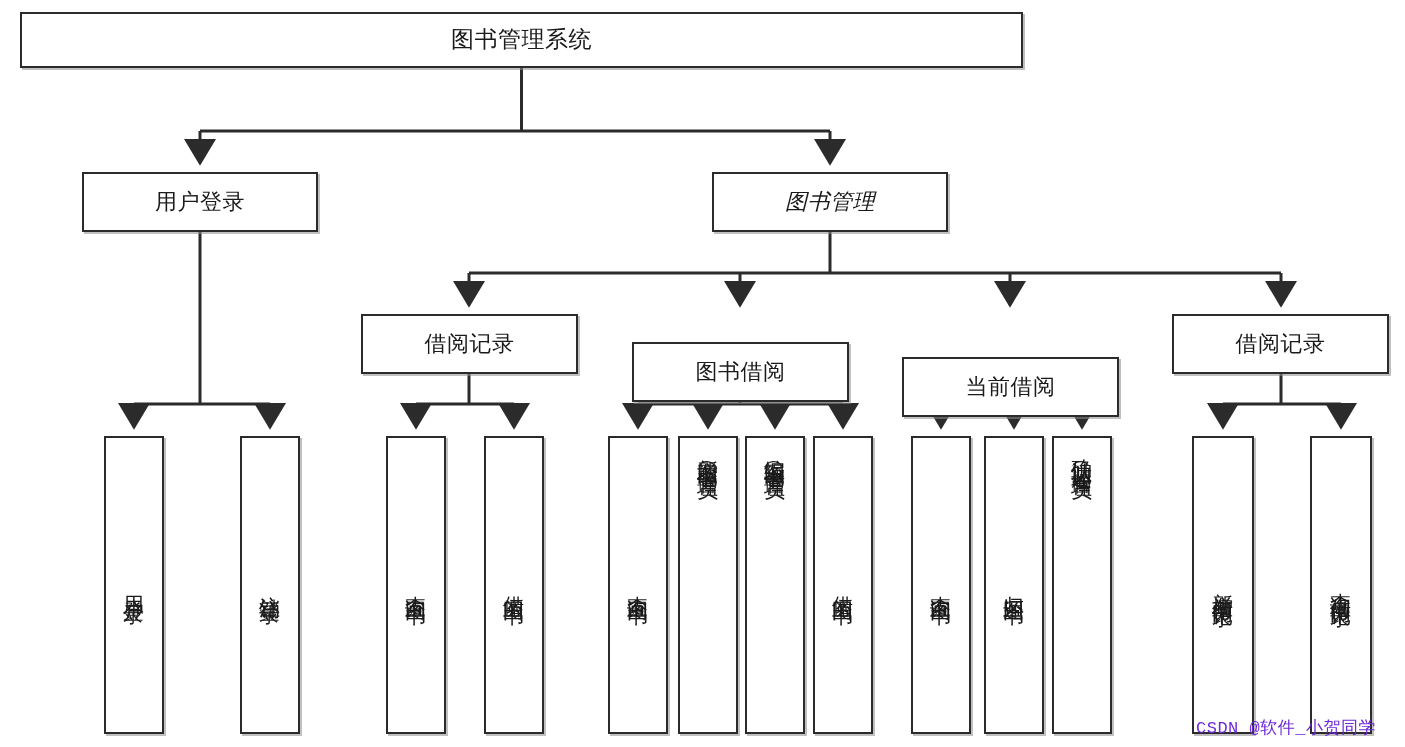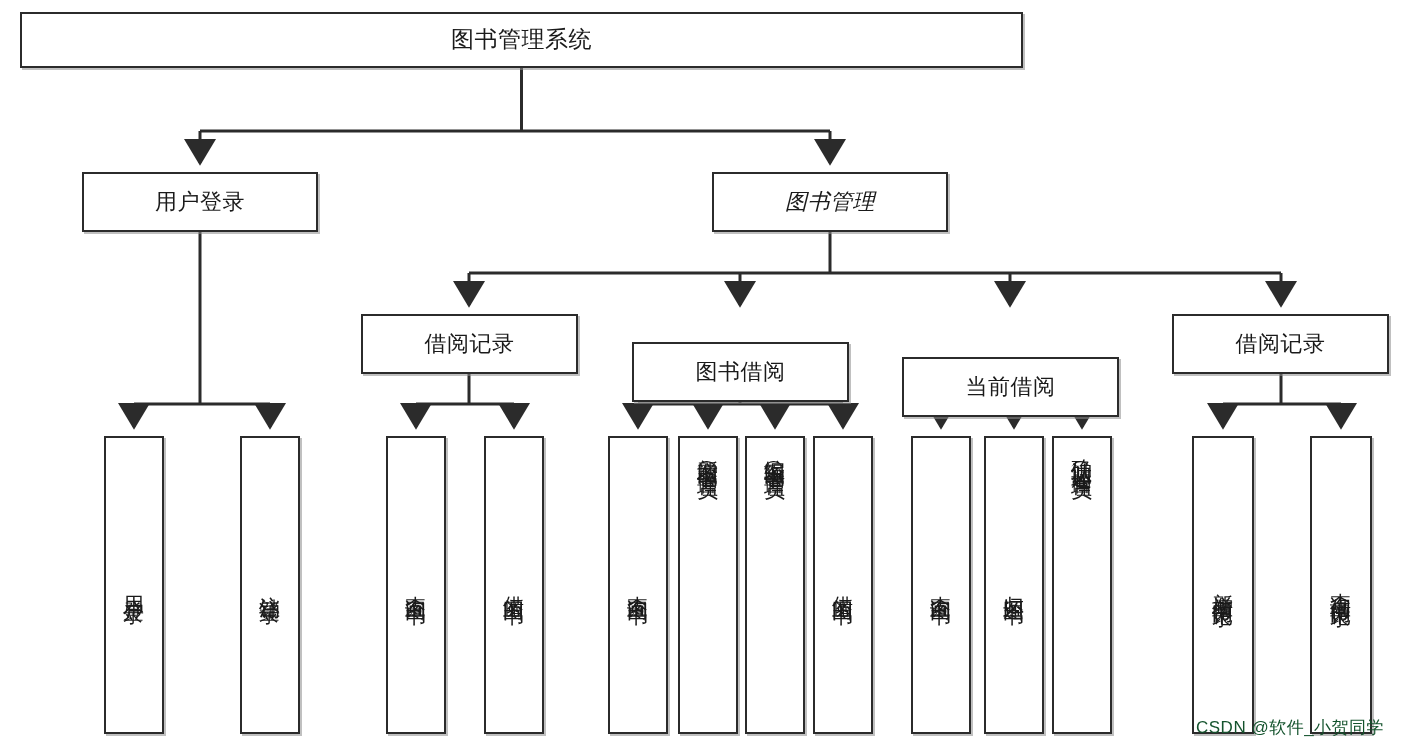--- a/index.html
+++ b/index.html
@@ -58,24 +58,25 @@
     font-size: 21px;
     letter-spacing: 3px;
     line-height: 1;
     max-height: 100%;
   }
   .node.vert.topalign {
     align-items: flex-start;
   }
   .watermark {
     position: absolute;
-    color: #14532d;
+    color: #6d28d9;
     font-size: 17px;
     white-space: nowrap;
     letter-spacing: 0.5px;
+    font-family: Liberation Mono, monospace;
   }
 </style>
 </head>
 <body>
 
 <div id="canvas">
 
   <svg class="connectors" viewBox="0 0 1405 747" xmlns="http://www.w3.org/2000/svg">
     <defs>
       <marker id="arrow" viewBox="0 0 10 12" refX="9" refY="6" markerWidth="9" markerHeight="11" orient="auto-start-reverse">

